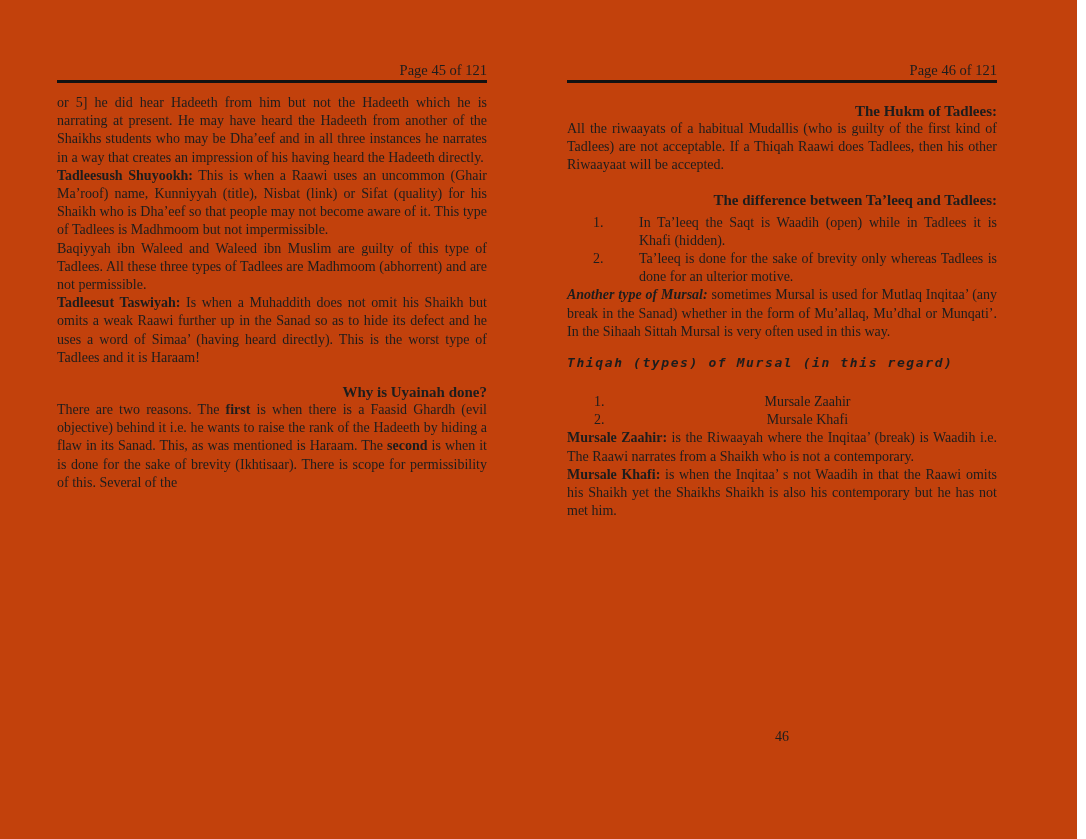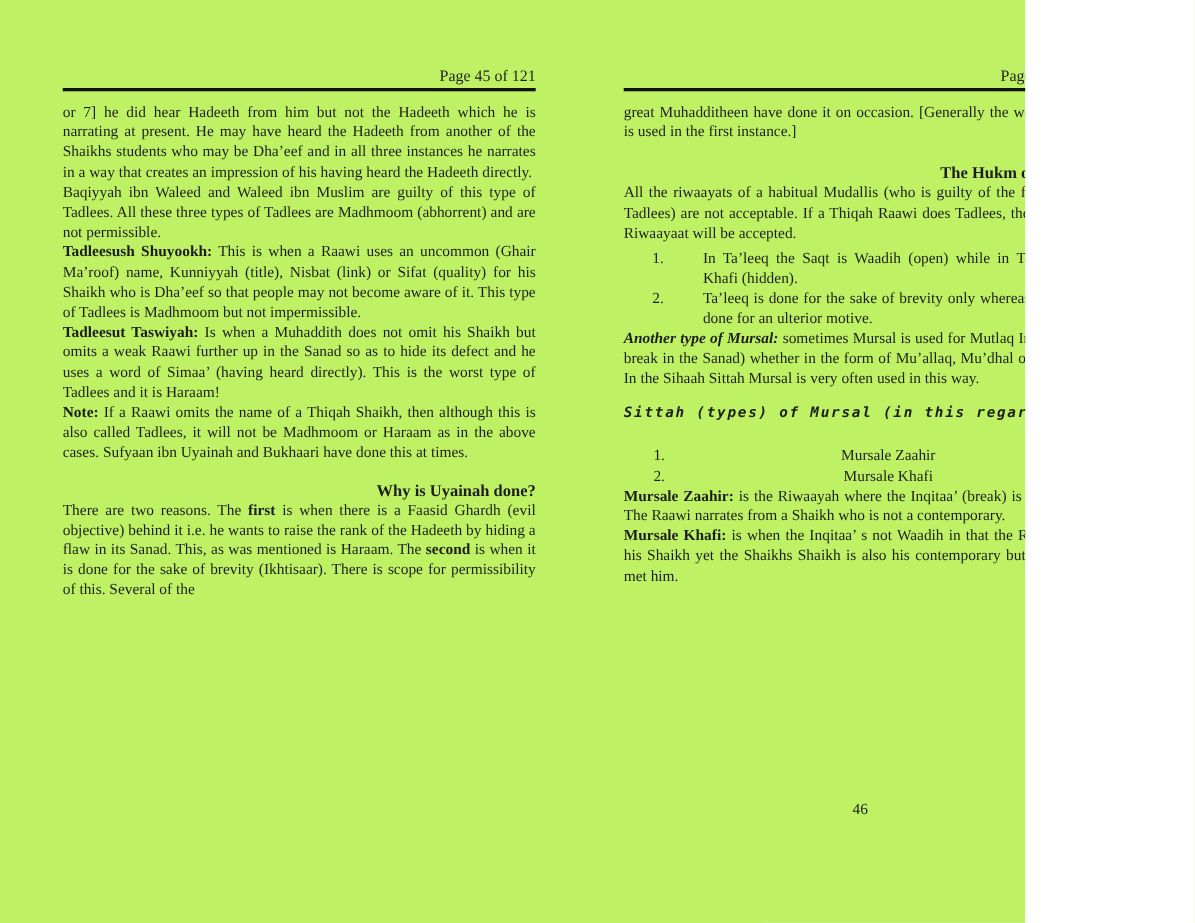--- a/index.html
+++ b/index.html
@@ -1,20 +1,20 @@
 <!DOCTYPE html>
 <html><head>
 <meta charset="utf-8">
 <style>
   html, body { margin: 0; padding: 0; background: #ffffff; }
   .spread {
     position: relative;
-    width: 932px;
+    width: 1077px;
     height: 839px;
-    background: #bef264;
+    background: #c2410c;
     font-family: "Liberation Serif", serif;
     color: #1d1d1d;
     overflow: hidden;
   }
   .page {
     position: absolute;
     top: 0;
     width: 430px;
     height: 839px;
   }
@@ -99,77 +99,73 @@
 
 <div class="spread">
 
   <section class="page page-left">
     <header>
       <span class="page-header-text">Page 45 of 121</span>
       <div class="header-rule"></div>
     </header>
 
     <div class="page-body">
-      <p class="para">or 7] he did hear Hadeeth from him but not the Hadeeth which he is narrating at present. He may have heard the Hadeeth from another of the Shaikhs students who may be Dha’eef and in all three instances he narrates in a way that creates an impression of his having heard the Hadeeth directly.</p>
-
-      <p class="para mt16">Baqiyyah ibn Waleed and Waleed ibn Muslim are guilty of this type of Tadlees. All these three types of Tadlees are Madhmoom (abhorrent) and are not permissible.</p>
+      <p class="para">or 5] he did hear Hadeeth from him but not the Hadeeth which he is narrating at present. He may have heard the Hadeeth from another of the Shaikhs students who may be Dha’eef and in all three instances he narrates in a way that creates an impression of his having heard the Hadeeth directly.</p>
 
       <p class="para mt20">
         <span class="lead">Tadleesush Shuyookh:</span>
         <span>This is when a Raawi uses an uncommon (Ghair Ma’roof) name, Kunniyyah (title), Nisbat (link) or Sifat (quality) for his Shaikh who is Dha’eef so that people may not become aware of it. This type of Tadlees is Madhmoom but not impermissible.</span>
       </p>
 
+      <p class="para mt16">Baqiyyah ibn Waleed and Waleed ibn Muslim are guilty of this type of Tadlees. All these three types of Tadlees are Madhmoom (abhorrent) and are not permissible.</p>
+
       <p class="para mt25">
         <span class="lead">Tadleesut Taswiyah:</span>
         <span>Is when a Muhaddith does not omit his Shaikh but omits a weak Raawi further up in the Sanad so as to hide its defect and he uses a word of Simaa’ (having heard directly). This is the worst type of Tadlees and it is Haraam!</span>
       </p>
 
-      <p class="para mt16">
-        <span class="lead">Note:</span>
-        <span>If a Raawi omits the name of a Thiqah Shaikh, then although this is also called Tadlees, it will not be Madhmoom or Haraam as in the above cases. Sufyaan ibn Uyainah and Bukhaari have done this at times.</span>
-      </p>
 
       <h2 class="heading mt16">Why is Uyainah done?</h2>
 
       <p class="para mt7"><span>There are two reasons. The </span><span class="b">first</span><span> is when there is a Faasid Ghardh (evil objective) behind it i.e. he wants to raise the rank of the Hadeeth by hiding a flaw in its Sanad. This, as was mentioned is Haraam. The </span><span class="b">second</span><span> is when it is done for the sake of brevity (Ikhtisaar). There is scope for permissibility of this. Several of the</span></p>
     </div>
 
   </section>
 
   <section class="page page-right">
     <header>
       <span class="page-header-text">Page 46 of 121</span>
       <div class="header-rule"></div>
     </header>
 
     <div class="page-body">
-      <p class="para">great Muhadditheen have done it on occasion. [Generally the word Tadlees is used in the first instance.]</p>
 
       <h2 class="heading mt19">The Hukm of Tadlees:</h2>
 
       <p class="para mt8">All the riwaayats of a habitual Mudallis (who is guilty of the first kind of Tadlees) are not acceptable. If a Thiqah Raawi does Tadlees, then his other Riwaayaat will be accepted.</p>
 
+      <h2 class="heading mt16">The difference between Ta’leeq and Tadlees:</h2>
 
       <div class="numlist list-wide mt5">
         <div class="numlist-item">
           <span class="num">1.</span>
           <span class="itext">In Ta’leeq the Saqt is Waadih (open) while in Tadlees it is Khafi (hidden).</span>
         </div>
         <div class="numlist-item">
           <span class="num">2.</span>
           <span class="itext">Ta’leeq is done for the sake of brevity only whereas Tadlees is done for an ulterior motive.</span>
         </div>
       </div>
 
       <p class="para mt20">
         <span class="lead-bi">Another type of Mursal:</span>
         <span>sometimes Mursal is used for Mutlaq Inqitaa’ (any break in the Sanad) whether in the form of Mu’allaq, Mu’dhal or Munqati’. In the Sihaah Sittah Mursal is very often used in this way.</span>
       </p>
 
-      <h2 class="mono-heading mt13">Sittah (types) of Mursal (in this regard)</h2>
+      <h2 class="mono-heading mt13">Thiqah (types) of Mursal (in this regard)</h2>
 
       <div class="numlist list-tight mt21">
         <div class="numlist-item">
           <span class="num">1.</span>
           <span class="itext">Mursale Zaahir</span>
         </div>
         <div class="numlist-item">
           <span class="num">2.</span>
           <span class="itext">Mursale Khafi</span>
         </div>

